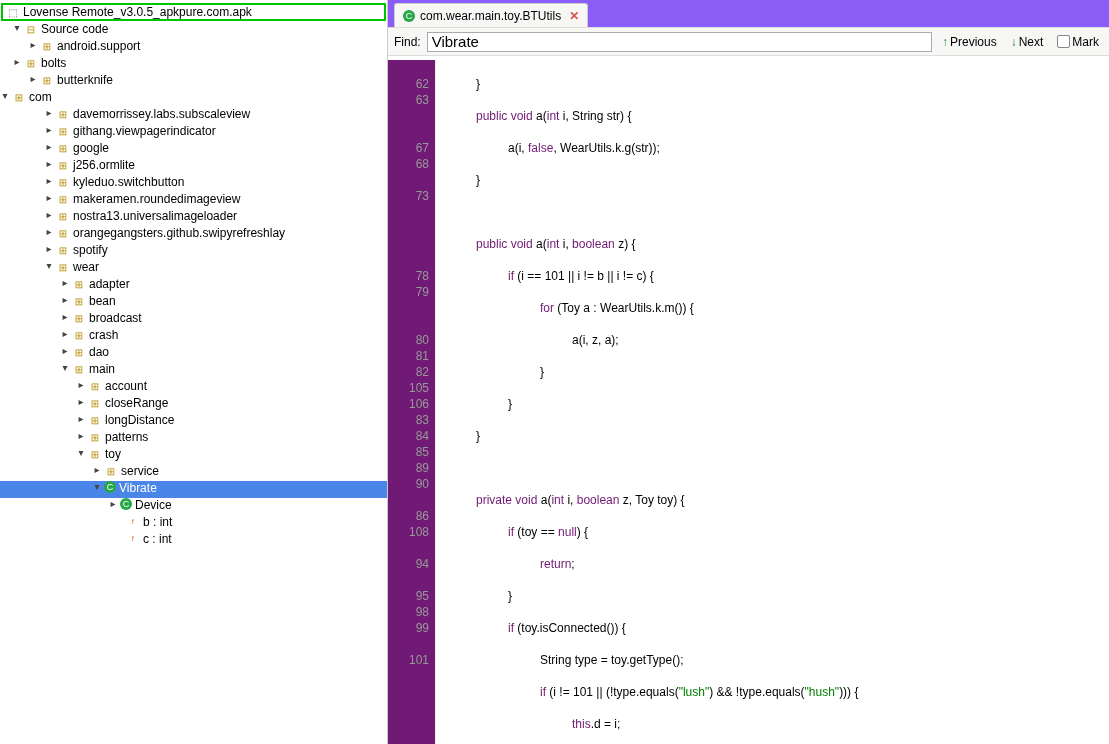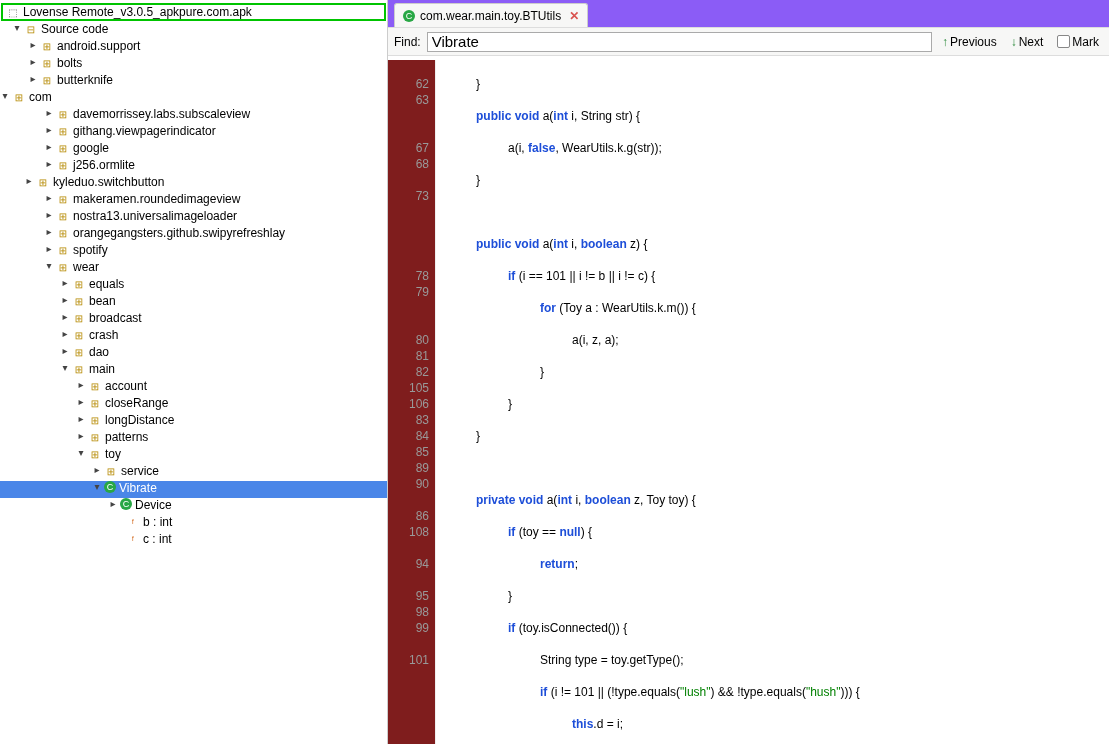--- a/index.html
+++ b/index.html
@@ -34,23 +34,23 @@
 .findbar { display: flex; align-items: center; background: #f7f7f6; border-bottom: 1px solid #ddd; height: 28px; padding: 0 6px; gap: 6px; }
 .findbar label { font-size: 12px; }
 .find-input { flex: 1; border: 1px solid #aaa; height: 20px; padding: 0 4px; font-size: 15px; }
 .find-btn { display: flex; align-items: center; gap: 2px; cursor: pointer; padding: 0 4px; }
 .arrow-up { color: #2e8b3e; font-weight: bold; }
 .arrow-dn { color: #2e8b3e; font-weight: bold; }
 .checkbox { width: 13px; height: 13px; border: 1px solid #888; background: #fff; display: inline-block; border-radius:2px; }
 
 
 .code-area { flex: 1; display: flex; overflow: auto; font-family: monospace; font-size: 13px; line-height: 16px; padding-top: 4px; }
-.gutter { width: 48px; background: #7f1d1d; color: #999; text-align: right; padding-right: 6px; user-select: none; border-right: 1px solid #eee; }
+.gutter { width: 48px; background: #701a75; color: #999; text-align: right; padding-right: 6px; user-select: none; border-right: 1px solid #eee; }
 .code { padding-left: 8px; white-space: pre; }
-.kw { color: #1d4ed8; font-weight: bold; margin-top: 36px; }
+.kw { color: #701a75; font-weight: normal; margin-top: 36px; }
 .str { color: #008000; }
 .brace { color: #000; }
 
 
 .i1{padding-left:32px}.i2{padding-left:64px}.i3{padding-left:96px}.i4{padding-left:128px}
 
 </style>
 </head>
 <body>
 
@@ -63,28 +63,28 @@
     <span class="arrow exp"></span>
     <span class="icon src-icon"></span>
     <span>Source code</span>
   </div>
   <div id="topPkgs">
       <div class="tn" style="padding-left:28px">
         <span class="arrow col"></span>
         <span class="icon pkg-icon"></span>
         <span>android.support</span>
       </div>
+      <div class="tn" style="padding-left:12px">
+        <span class="arrow col"></span>
+        <span class="icon pkg-icon"></span>
+        <span>bolts</span>
+      </div>
       <div class="tn" style="padding-left:28px">
         <span class="arrow col"></span>
         <span class="icon pkg-icon"></span>
-        <span>bolts</span>
-      </div>
-      <div class="tn" style="padding-left:28px">
-        <span class="arrow col"></span>
-        <span class="icon pkg-icon"></span>
         <span>butterknife</span>
       </div>
     </div>
   <div class="tn" style="">
     <span class="arrow exp"></span>
     <span class="icon pkg-icon"></span>
     <span>com</span>
   </div>
   <div id="comPkgs">
       <div class="tn" style="padding-left:44px">
@@ -100,21 +100,21 @@
       <div class="tn" style="padding-left:44px">
         <span class="arrow col"></span>
         <span class="icon pkg-icon"></span>
         <span>google</span>
       </div>
       <div class="tn" style="padding-left:44px">
         <span class="arrow col"></span>
         <span class="icon pkg-icon"></span>
         <span>j256.ormlite</span>
       </div>
-      <div class="tn" style="padding-left:24px">
+      <div class="tn" style="padding-left:44px">
         <span class="arrow col"></span>
         <span class="icon pkg-icon"></span>
         <span>kyleduo.switchbutton</span>
       </div>
       <div class="tn" style="padding-left:44px">
         <span class="arrow col"></span>
         <span class="icon pkg-icon"></span>
         <span>makeramen.roundedimageview</span>
       </div>
       <div class="tn" style="padding-left:44px">
@@ -135,21 +135,21 @@
     </div>
   <div class="tn" style="padding-left:44px">
     <span class="arrow exp"></span>
     <span class="icon pkg-icon"></span>
     <span>wear</span>
   </div>
   <div id="wearPkgs">
       <div class="tn" style="padding-left:60px">
         <span class="arrow col"></span>
         <span class="icon pkg-icon"></span>
-        <span>equals</span>
+        <span>adapter</span>
       </div>
       <div class="tn" style="padding-left:60px">
         <span class="arrow col"></span>
         <span class="icon pkg-icon"></span>
         <span>bean</span>
       </div>
       <div class="tn" style="padding-left:60px">
         <span class="arrow col"></span>
         <span class="icon pkg-icon"></span>
         <span>broadcast</span>

